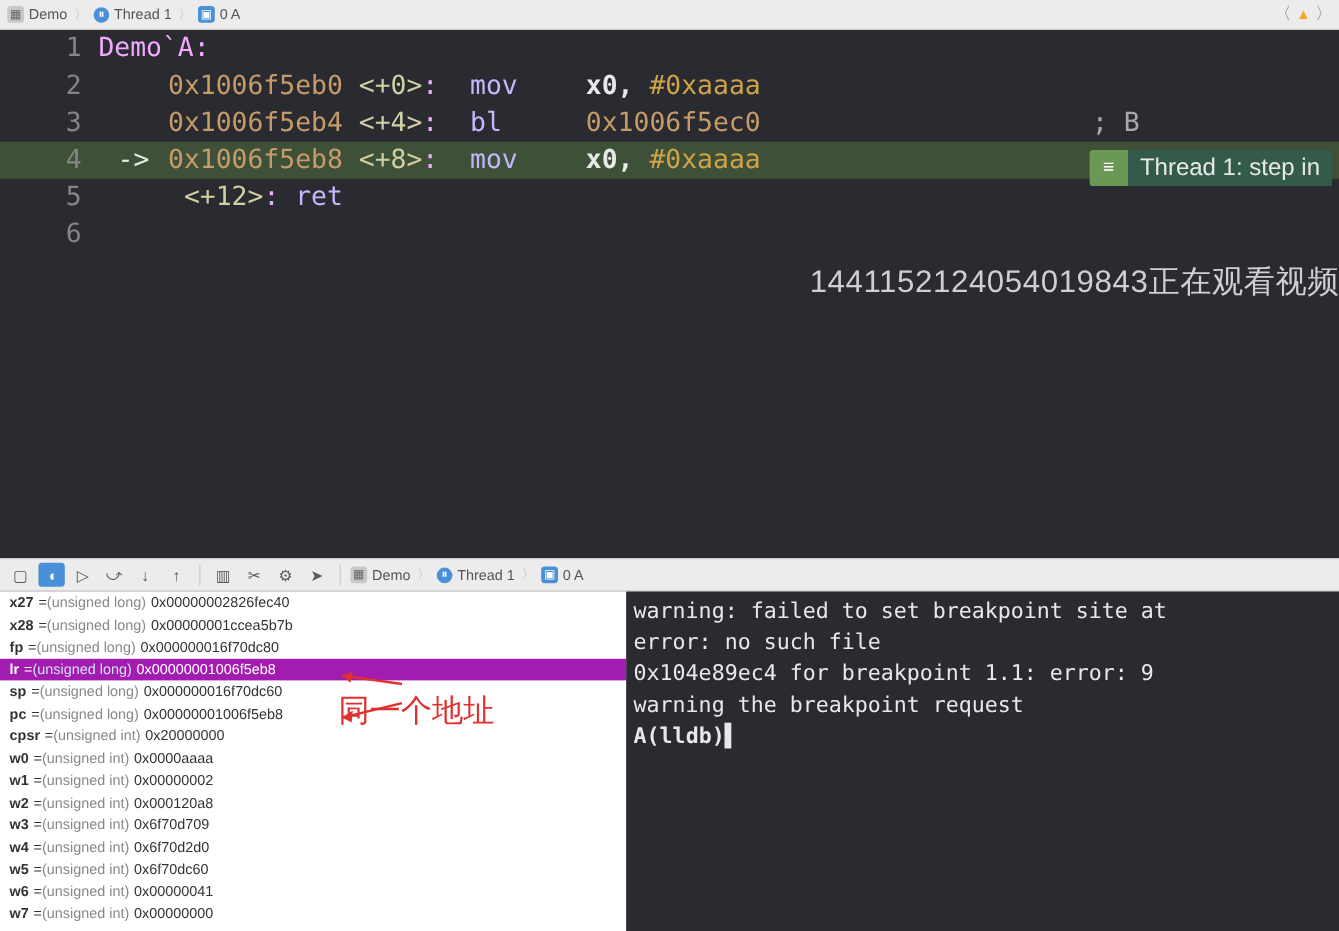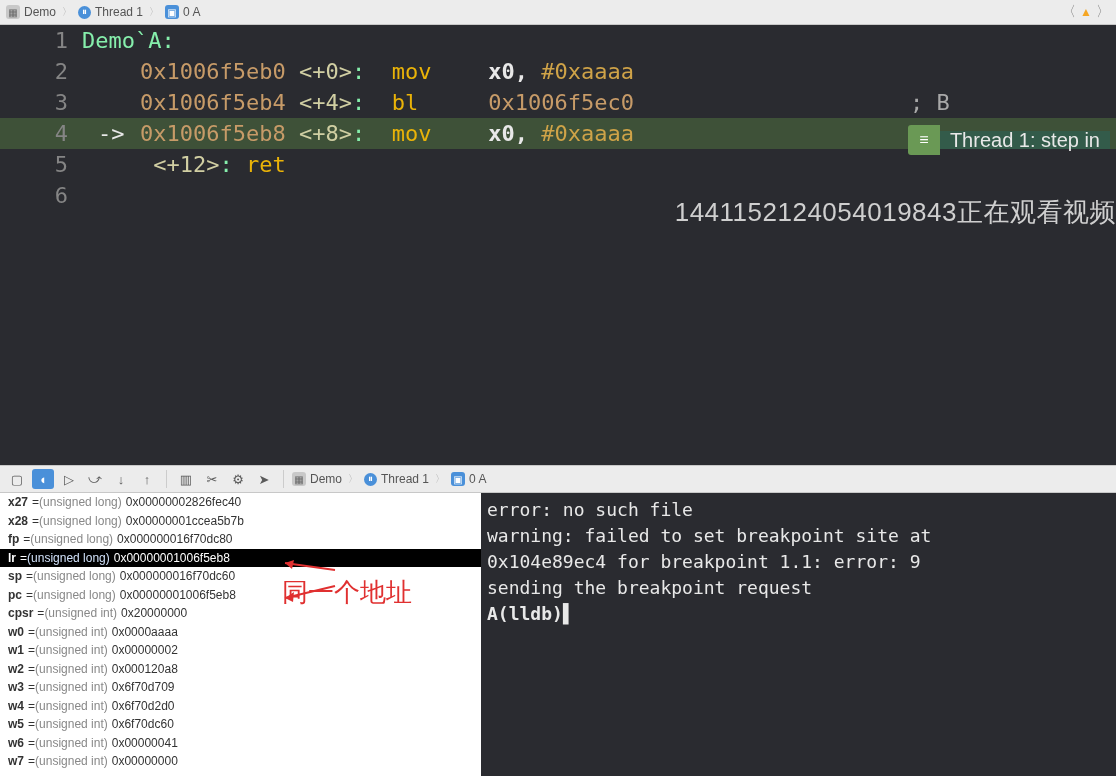--- a/index.html
+++ b/index.html
@@ -49,50 +49,50 @@
   font-size: 22px;
 }
 .gutter {
   width: 82px;
   text-align: right;
   padding-right: 14px;
   color: #858585;
 }
 .code-content { flex: 1; white-space: pre; display: flex; }
 .current-line { background: #3e5138; }
-.t-white { color: #86efac; }
+.t-white { color: #f0abfc; }
 .t-addr { color: #c79b68; }
 .t-offset { color: #d1cfa3; }
-.t-op { color: #eab308; }
+.t-op { color: #c4b5fd; }
 .t-reg { color: #e8e8e8; font-weight: bold; }
 .t-hex { color: #cfa348; }
 .t-arrow { color: #e8e8e8; }
 .t-comment { color: #a8a8a8; }
 .indent1 { padding-left: 16px; }
 .thread-pill {
   position: absolute;
   right: 6px;
   top: 100px;
   display: flex;
   align-items: center;
   height: 30px;
 }
 .pill-ham {
   width: 32px; height: 30px; background: #6a9955; display: flex;
   align-items: center; justify-content: center; border-radius: 3px 0 0 3px;
 }
 .pill-ham span { color: #fff; font-size: 16px; }
 .pill-text {
-  background: #335b4a; color: #e8e8e8; padding: 0 10px; height: 18px;
+  background: #335b4a; color: #e8e8e8; padding: 0 10px; height: 30px;
   display: flex; align-items: center; font-size: 20px;
 }
 .watermark {
   position: absolute;
   right: 0;
-  top: 170px;
+  top: 192px;
   color: #cfcfcf;
   font-size: 26px;
   font-weight: 500;
   letter-spacing: 0.5px;
 }
 
 .debugbar {
   height: 28px;
   background: #ececec;
   border-top: 1px solid #c8c8c8;
@@ -109,34 +109,34 @@
 }
 .dbgbtn.active { background: #4a90d9; color: #fff; border-radius: 3px; }
 .dbgsep { width: 1px; height: 18px; background: #ccc; margin: 0 4px; }
 .dbg-bc { display: flex; align-items: center; gap: 4px; color: #555; }
 
 .bottom {
   display: flex;
   height: 283px;
 }
 .vars-panel {
-  width: 481px;
+  width: 522px;
   background: #fff;
   overflow: hidden;
   font-size: 12px;
 }
 .var-row {
   padding: 2px 8px;
   display: flex;
   white-space: nowrap;
   color: #333;
   height: 18.5px;
   align-items: center;
 }
-.var-row.sel { background: #000000; color: #fff; }
+.var-row.sel { background: #a21caf; color: #fff; }
 .var-name { font-weight: 600; margin-right: 4px; }
 .var-type { color: #888; }
 .var-row.sel .var-type { color: #d0e0f8; }
 .var-val { margin-left: 4px; }
 .annotation {
   position: absolute;
   left: 282px;
   top: 575px;
   color: #e03030;
   font-size: 26px;
@@ -376,24 +376,24 @@
         <span class="var-val">0x00000041</span>
       </div>
       <div class="var-row">
         <span class="var-name">w7</span>
         <span> = </span>
         <span class="var-type">(unsigned int)</span>
         <span class="var-val">0x00000000</span>
       </div>
     </div>
   <div class="console">
+    <div>warning: failed to set breakpoint site at</div>
     <div>error: no such file</div>
-    <div>warning: failed to set breakpoint site at</div>
     <div>   0x104e89ec4 for breakpoint 1.1: error: 9</div>
-    <div>   sending the breakpoint request</div>
+    <div>   warning the breakpoint request</div>
     <div>
       <span class="lldb">A</span><span class="lldb">(lldb)</span><span class="cursor">▌</span>
     </div>
   </div>
 </div>
 
 <svg class="arrow-svg" width="60" height="50">
   <line x1="55" y1="12" x2="5" y2="5" stroke="#e03030" stroke-width="2"></line>
   <polygon points="5,5 14,2 12,11" fill="#e03030"></polygon>
   <line x1="55" y1="28" x2="5" y2="40" stroke="#e03030" stroke-width="2"></line>

